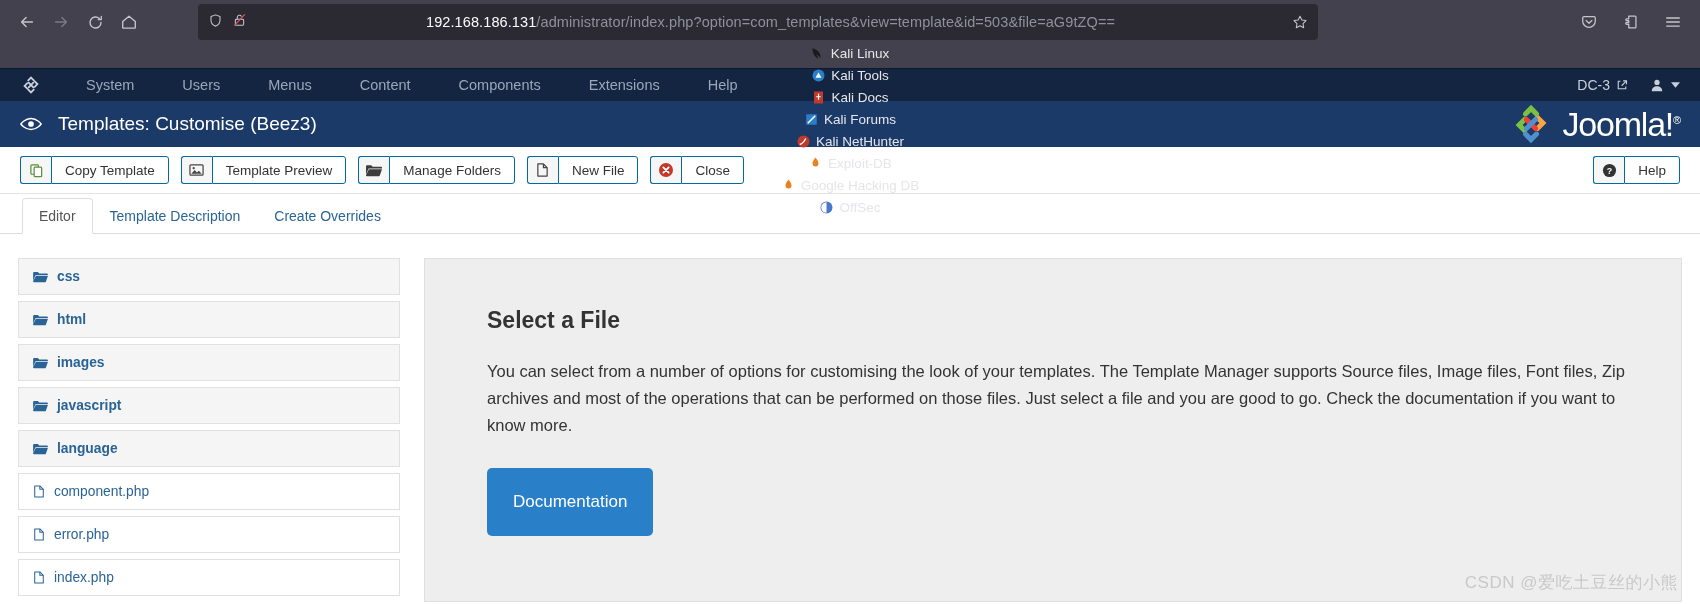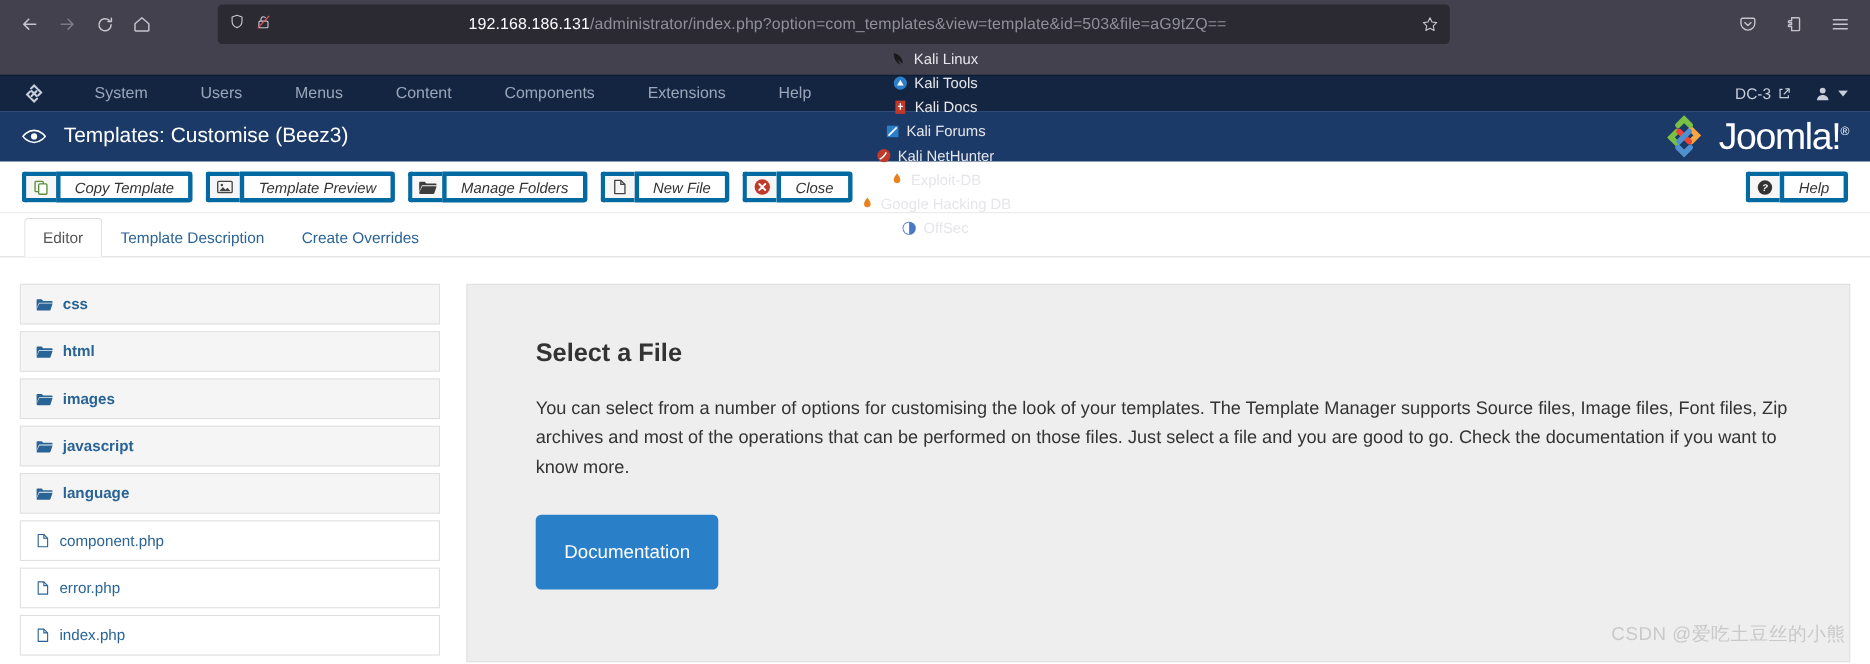--- a/index.html
+++ b/index.html
@@ -74,23 +74,23 @@
   .jlogo-text { color: #fff; font-size: 34px; letter-spacing: -1.2px; font-weight: 300; position: relative; }
   .jlogo-text sup { font-size: 11px; vertical-align: super; }
 
   
   .toolbar {
     height: 47px; background: #fff; border-bottom: 1px solid #e4e4e4;
     display: flex; align-items: center; padding: 0 20px; gap: 12px;
   }
   .btn-group { display: flex; align-items: stretch; height: 28px; }
   .btn-ico, .btn-lbl {
-    border: 4px solid #0369a1; background: #f6f6f6;
+    border: 1px solid #0369a1; background: #f6f6f6;
     display: flex; align-items: center; justify-content: center;
-    font-size: 13.5px; color: #333; font-style: italic;
+    font-size: 13.5px; color: #333;
   }
   .btn-ico { width: 31px; border-radius: 3px 0 0 3px; border-right: none; }
   .btn-lbl { padding: 0 13px; border-radius: 0 3px 3px 0; background: #fff; }
   .toolbar-right { margin-left: auto; display: flex; }
 
   
   .tabs {
     display: flex; align-items: flex-end; padding: 0 22px;
     border-bottom: 1px solid #ddd; height: 40px; background:#fff;
   }
@@ -118,21 +118,21 @@
     padding: 48px 54px 40px 62px; min-height: 320px;
   }
   .panel h2 { font-size: 23px; color: #333; font-weight: bold; margin-bottom: 24px; }
   .panel p { font-size: 16.5px; color: #333; line-height: 1.65; max-width: 1140px; margin-bottom: 28px; }
   .doc-btn {
     display: inline-block; background: #2a7fc9; color: #fff;
     font-size: 17px; padding: 24px 26px; border-radius: 5px; border: none;
   }
 
   .watermark {
-    position: absolute; right: 22px; bottom: 16px;
+    position: absolute; right: 22px; bottom: 10px;
     color: #c9c9c9; font-size: 17px; letter-spacing: .5px;
   }
   body { position: relative; }
 </style>
 </head>
 <body>
 
 <div class="browser-chrome">
 
   <div class="nav-bar">

